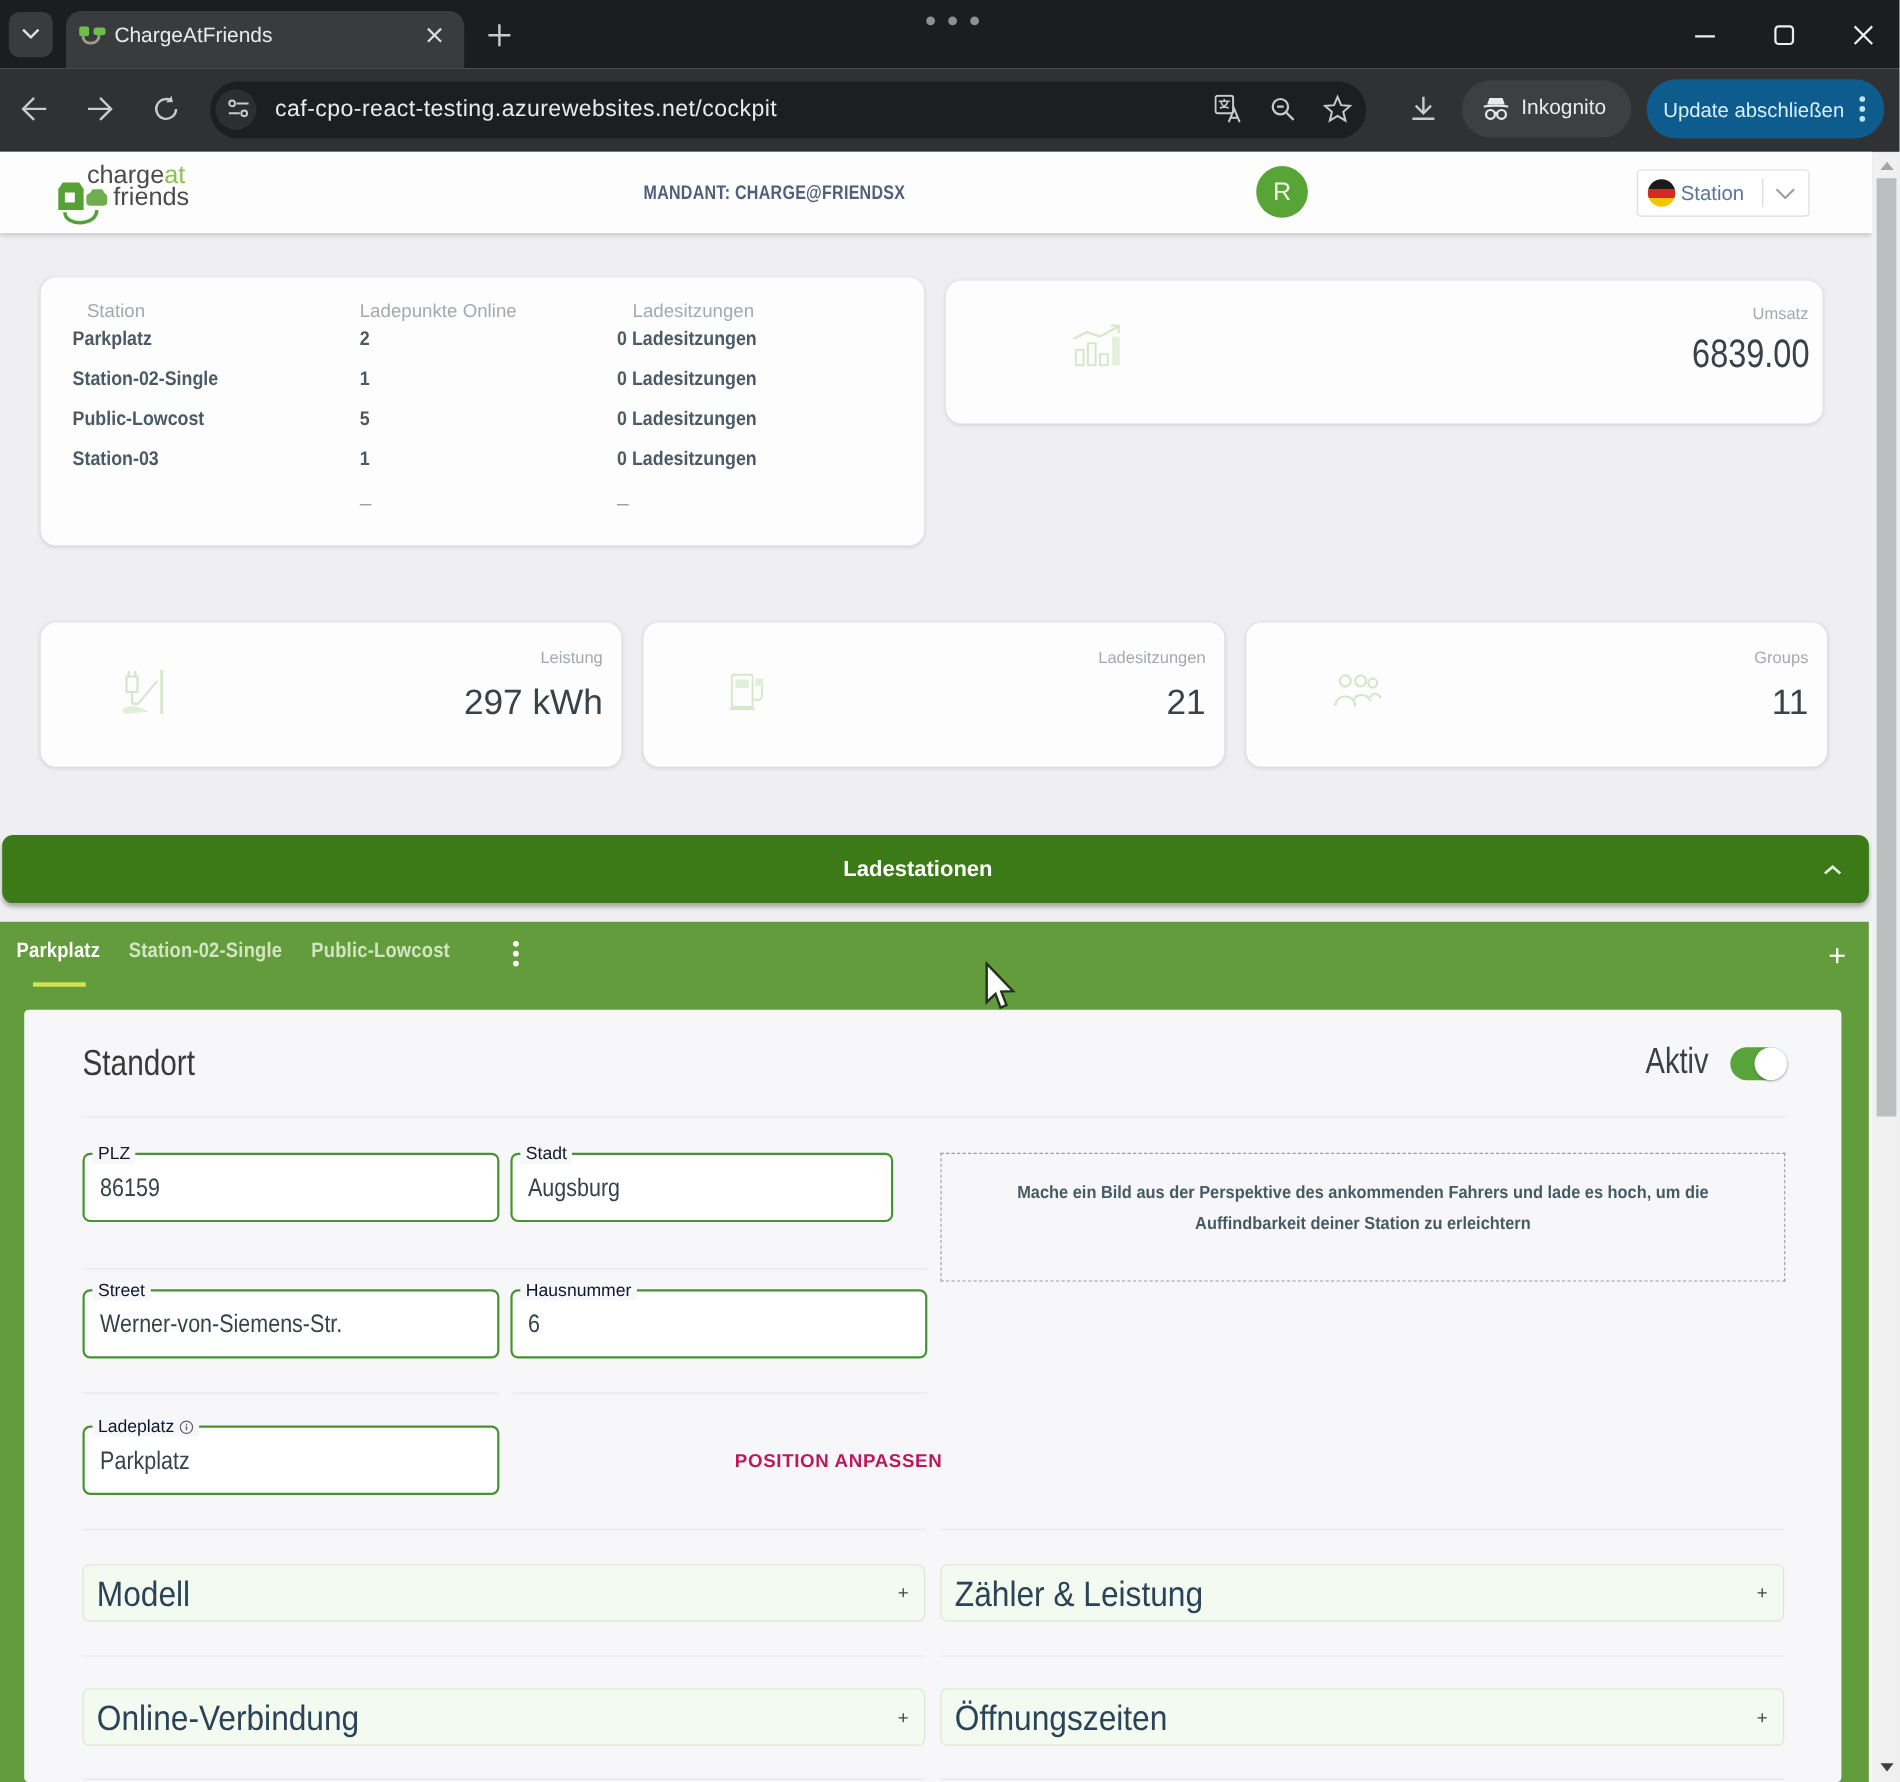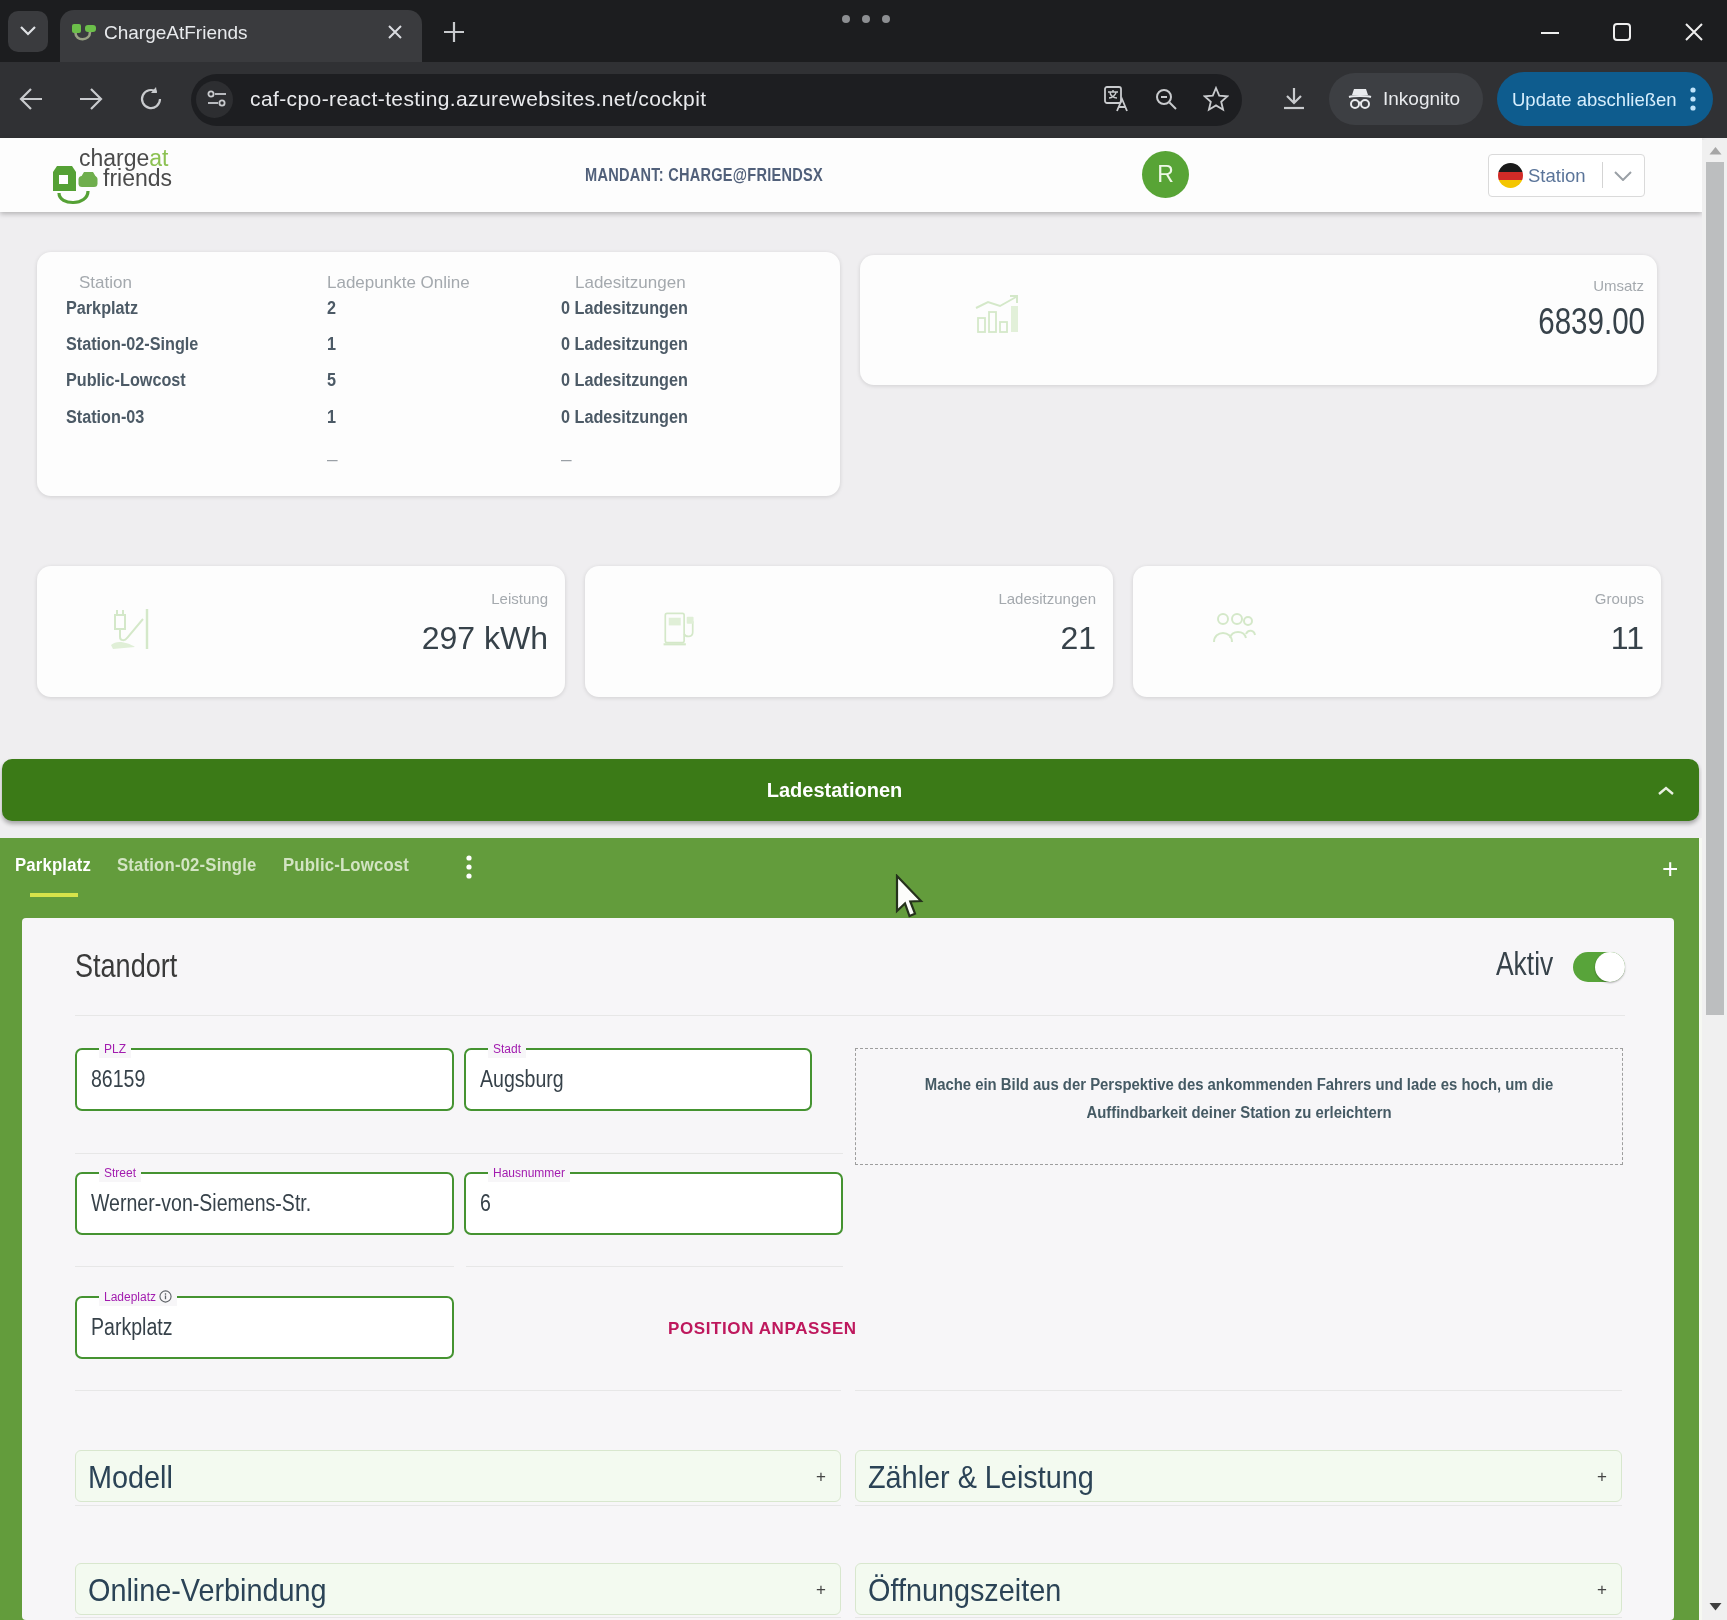--- a/index.html
+++ b/index.html
@@ -54,26 +54,26 @@
 #plusbtn { left:1662px; top:853px; font-size:28px; color:#fff; font-weight:normal; }
 
 
 #standortcard { left:22px; top:918px; width:1652px; height:702px; background:#f7f6f8; border-radius:4px; }
 #standorttitle { left:75px; top:947px; font-size:33px; color:#3a3a3a; transform:scaleX(0.82); transform-origin:0 50%; }
 #aktivtext { left:1496px; top:945px; font-size:33px; color:#37424a; transform:scaleX(0.8); transform-origin:0 50%; }
 #toggletrack { left:1573px; top:952px; width:52px; height:30px; border-radius:15px; background:#58a43a; }
 #toggleknob { left:1595px; top:952px; width:30px; height:30px; border-radius:50%; background:#fff; box-shadow:0 1px 2px rgba(0,0,0,0.3); }
 .hairline { height:1px; background:#e7e7e7; }
 .field { background:#fff; border:2px solid #459331; border-radius:7px; height:63px; }
-.flabel { position:absolute; top:-9px; left:22px; font-size:12px; color:#a21caf; background:#f7f6f8; padding:0 5px; line-height:17px; }
+.flabel { position:absolute; top:-9px; left:7px; font-size:16px; color:#0f172a; background:#f7f6f8; padding:0 5px; line-height:17px; }
 .fvalue { position:absolute; left:14px; top:16px; font-size:23px; color:#37424a; transform:scaleX(0.85); transform-origin:0 50%; }
 #dashedbox { left:855px; top:1048px; width:768px; height:117px; border:1.5px dashed #9e9e9e; }
 #dashtext { left:855px; top:1071px; width:768px; text-align:center; font-size:16px; color:#455a64; font-weight:bold; line-height:27.5px; transform:scaleX(0.93); }
 #positionbtn { left:668px; top:1319px; font-size:17px; font-weight:bold; letter-spacing:0.6px; color:#be185d; }
-.accordion { background:#f3faf0; border:1px solid #d8e7ce; border-radius:6px; height:52px;margin-top:28px; }
+.accordion { background:#f3faf0; border:1px solid #d8e7ce; border-radius:6px; height:52px; }
 .acctitle { position:absolute; left:12px; top:8px; font-size:32px; color:#2b4356; transform:scaleX(0.9); transform-origin:0 50%; }
 .accplus { position:absolute; right:14px; top:16px; font-size:17px; color:#444; }
 
 
 #scrolltrack { left:1702px; top:140px; width:25px; height:1480px; background:#f0f0f0; }
 #scrollthumb { left:1706px; top:162px; width:18px; height:853px; background:#bcbebf; }
 svg.icon { position:absolute; }
 </style>
 </head>
 <body>

